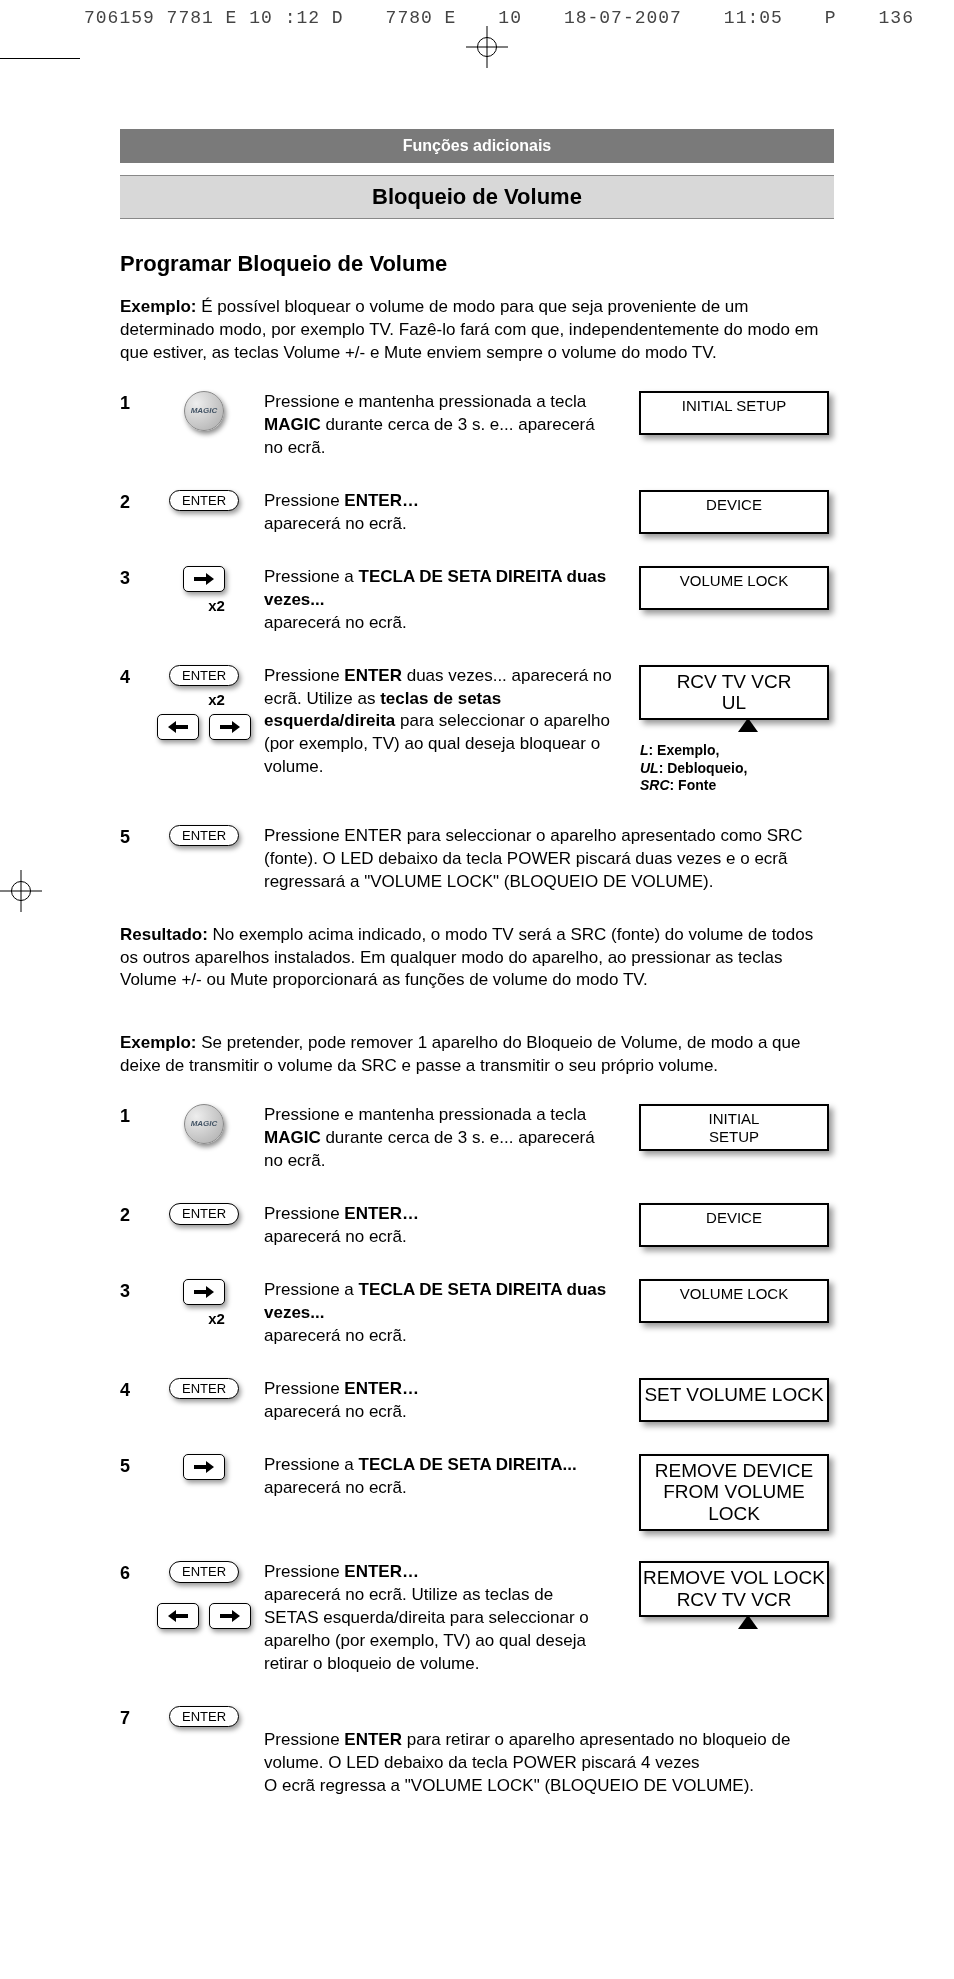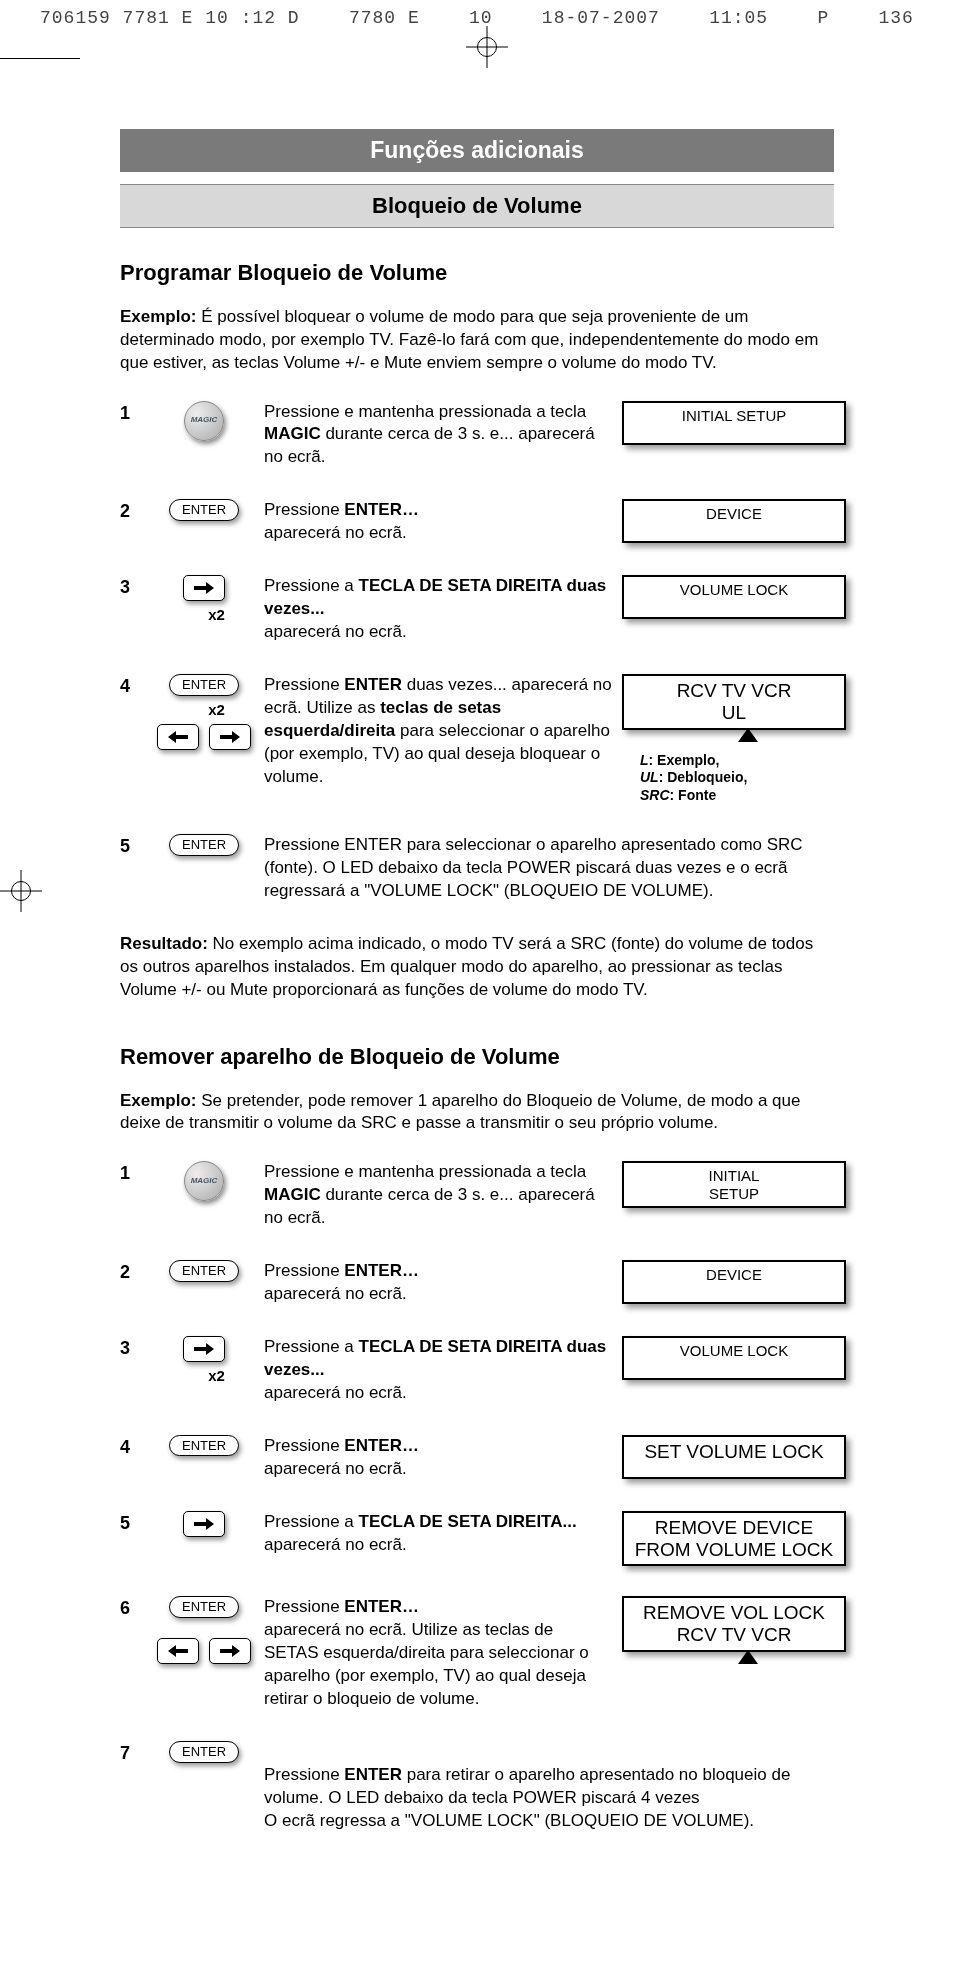--- a/index.html
+++ b/index.html
@@ -15,31 +15,31 @@
   .crop-header {
     font-family: "Courier New", monospace;
     font-size: 18px;
     letter-spacing: 1px;
     padding: 6px 40px 0 40px;
     color: #444;
     display: flex;
     justify-content: space-between;
   }
   .crop-line-h { border-bottom: 1px solid #000; margin: 28px 0 0 0; height:1px; width:80px; }
-  .crop-wrap { position: relative; }
+  .crop-wrap { position: relative; padding-left: 44px; }
   .page {
     padding: 0 120px 60px 120px;
   }
   .banner-dark {
     background: #7a7a7a;
     color: #fff;
     font-weight: bold;
     text-align: center;
     padding: 6px 0;
-    font-size: 23px;
+    font-size: 16px;
     margin-top: 70px;
   }
   .banner-light {
     background: #d8d8d8;
     color: #000;
     font-weight: bold;
     text-align: center;
     padding: 6px 0;
     font-size: 22px;
     margin-top: 12px;
@@ -83,21 +83,21 @@
   .step-display-col {
     width: 200px;
     flex-shrink: 0;
     display:flex;
     flex-direction:column;
     align-items:center;
   }
   .lcd {
     border: 2px solid #000;
     background: #fff;
-    width: 224px;
+    width: 190px;
     min-height: 44px;
     text-align: center;
     font-size: 15px;
     padding: 4px 2px;
     box-shadow: 4px 4px 6px rgba(0,0,0,0.4);
     line-height: 1.15;
     position: relative;
   }
   .lcd.small { font-size: 19px; }
   .magic-btn {
@@ -286,21 +286,20 @@
     <div class="step-icons">
       <div class="pill-btn">ENTER</div>
     </div>
     <div class="step-text-wide">Pressione ENTER para seleccionar o aparelho apresentado como SRC (fonte). O LED debaixo da tecla POWER piscará duas vezes e o ecrã regressará a "VOLUME LOCK" (BLOQUEIO DE VOLUME).</div>
   </div>
 
   <div class="result-block">
     <span class="rlabel">Resultado:</span><span style="display:inline;"> No exemplo acima indicado, o modo TV será a SRC (fonte) do volume de todos os outros aparelhos instalados. Em qualquer modo do aparelho, ao pressionar as teclas Volume +/- ou Mute proporcionará as funções de volume do modo TV.</span>
   </div>
 
-  <div class="section-title">Remover aparelho de Bloqueio de Volume</div>
 
   <p class="intro">
     <b>Exemplo:</b><span> Se pretender, pode remover 1 aparelho do Bloqueio de Volume, de modo a que deixe de transmitir o volume da SRC e passe a transmitir o seu próprio volume.</span>
   </p>
 
   <div class="step">
     <div class="step-num">1</div>
     <div class="step-icons">
       <div class="magic-btn">
           <span>MAGIC</span>

